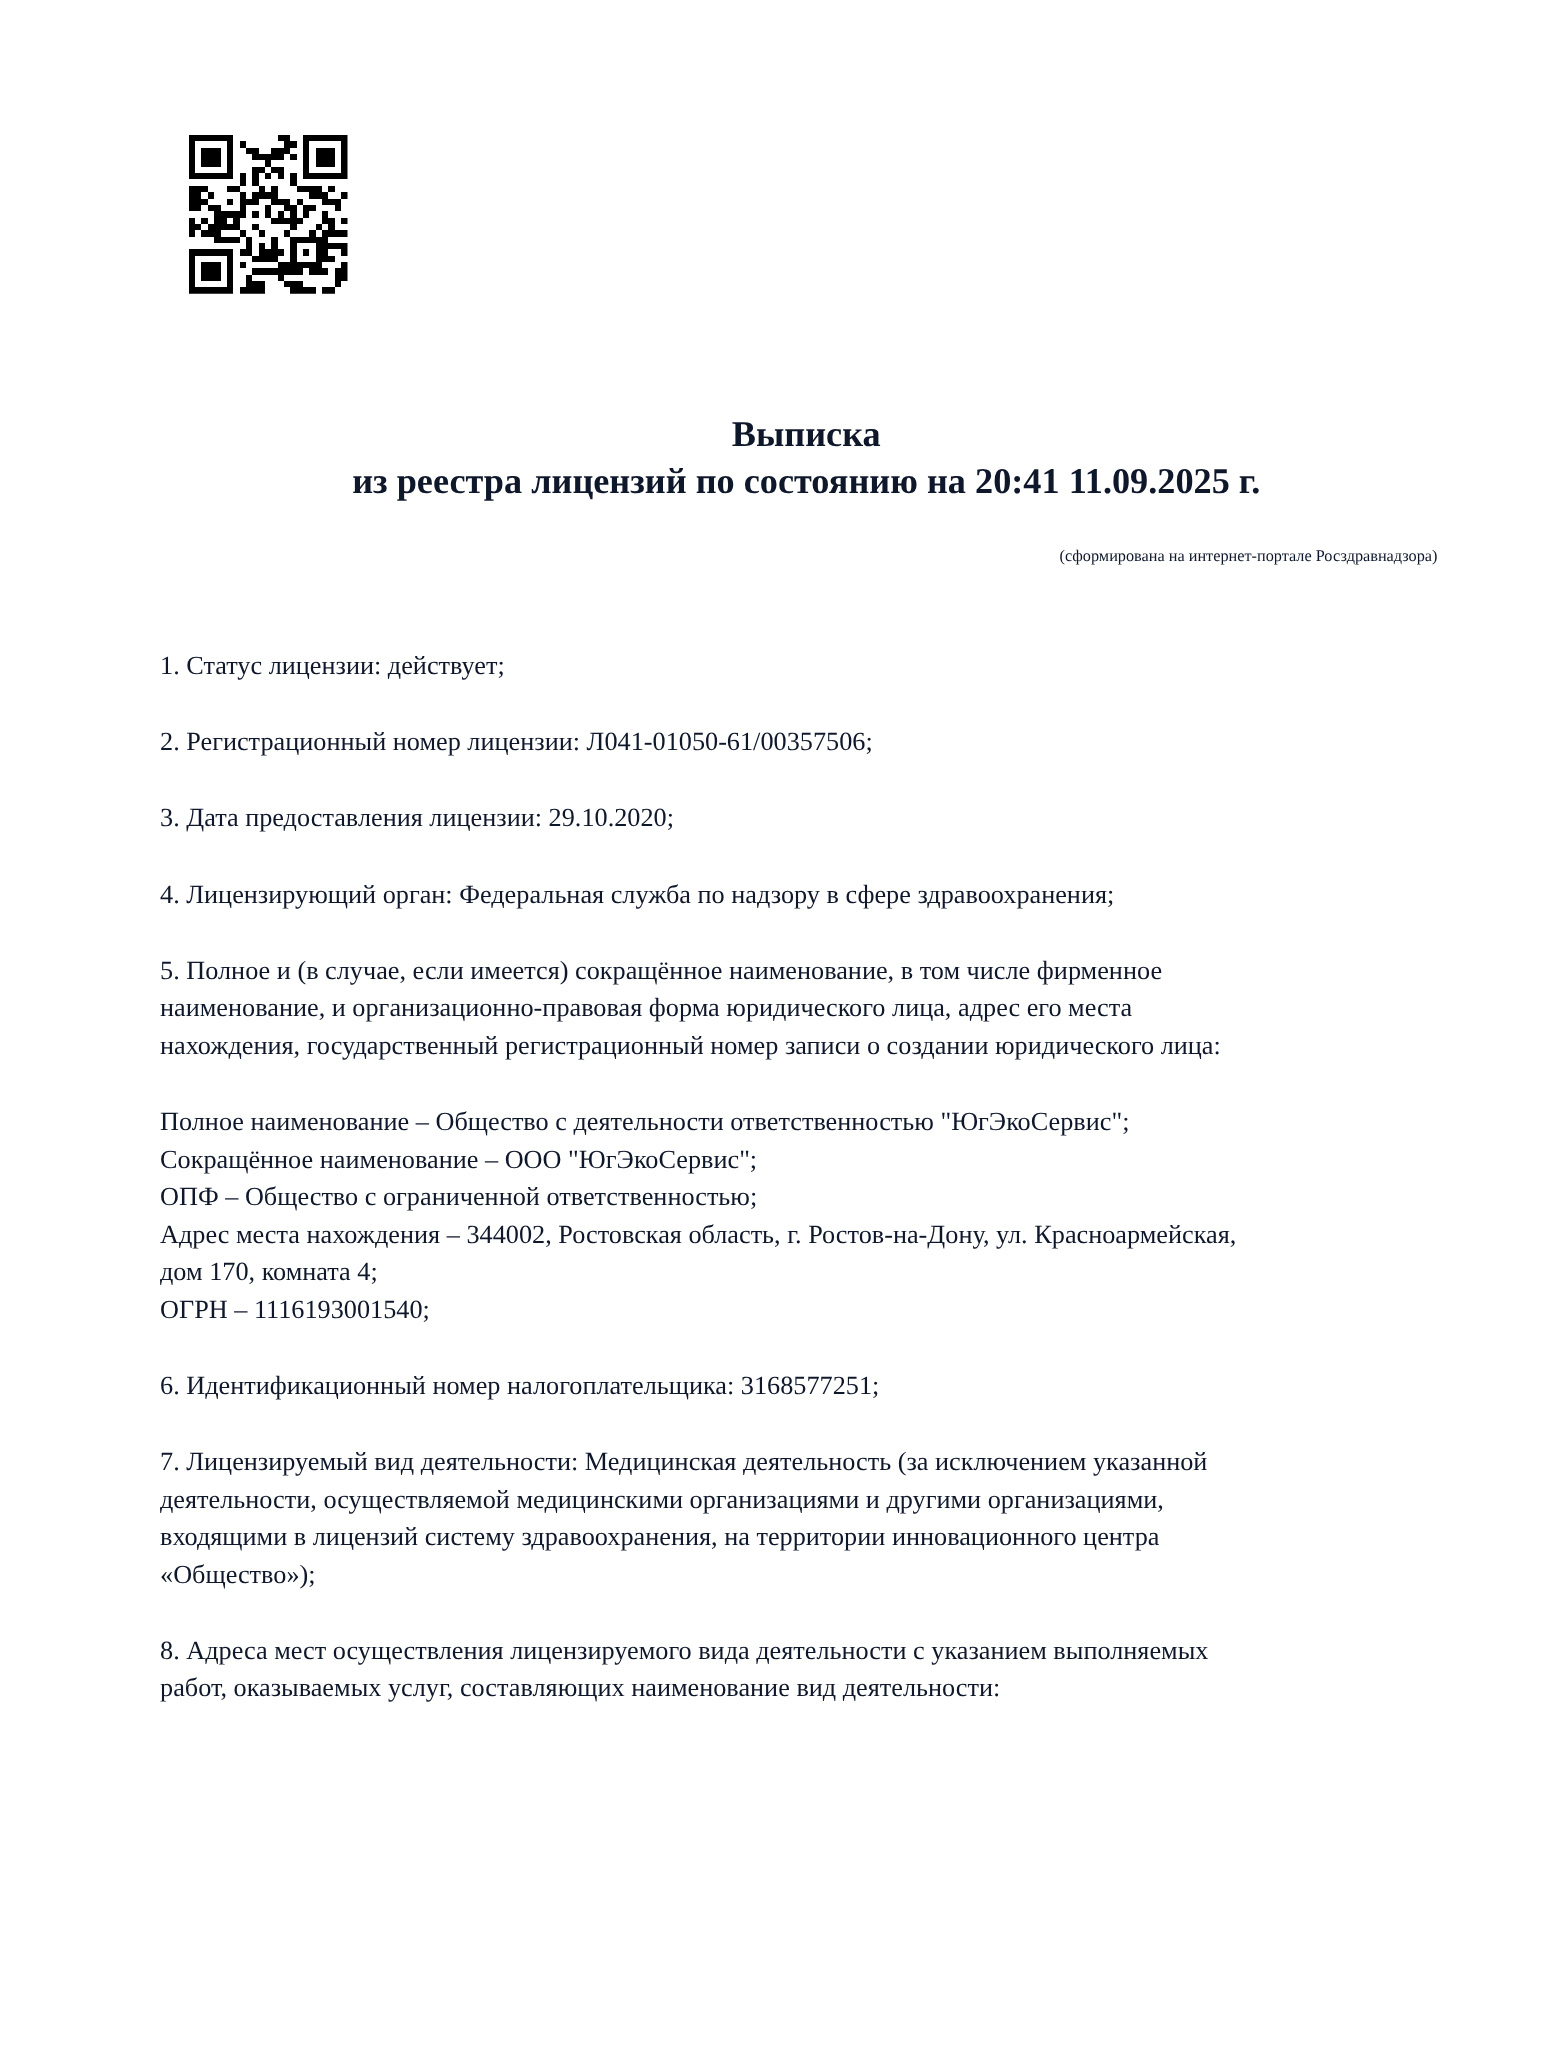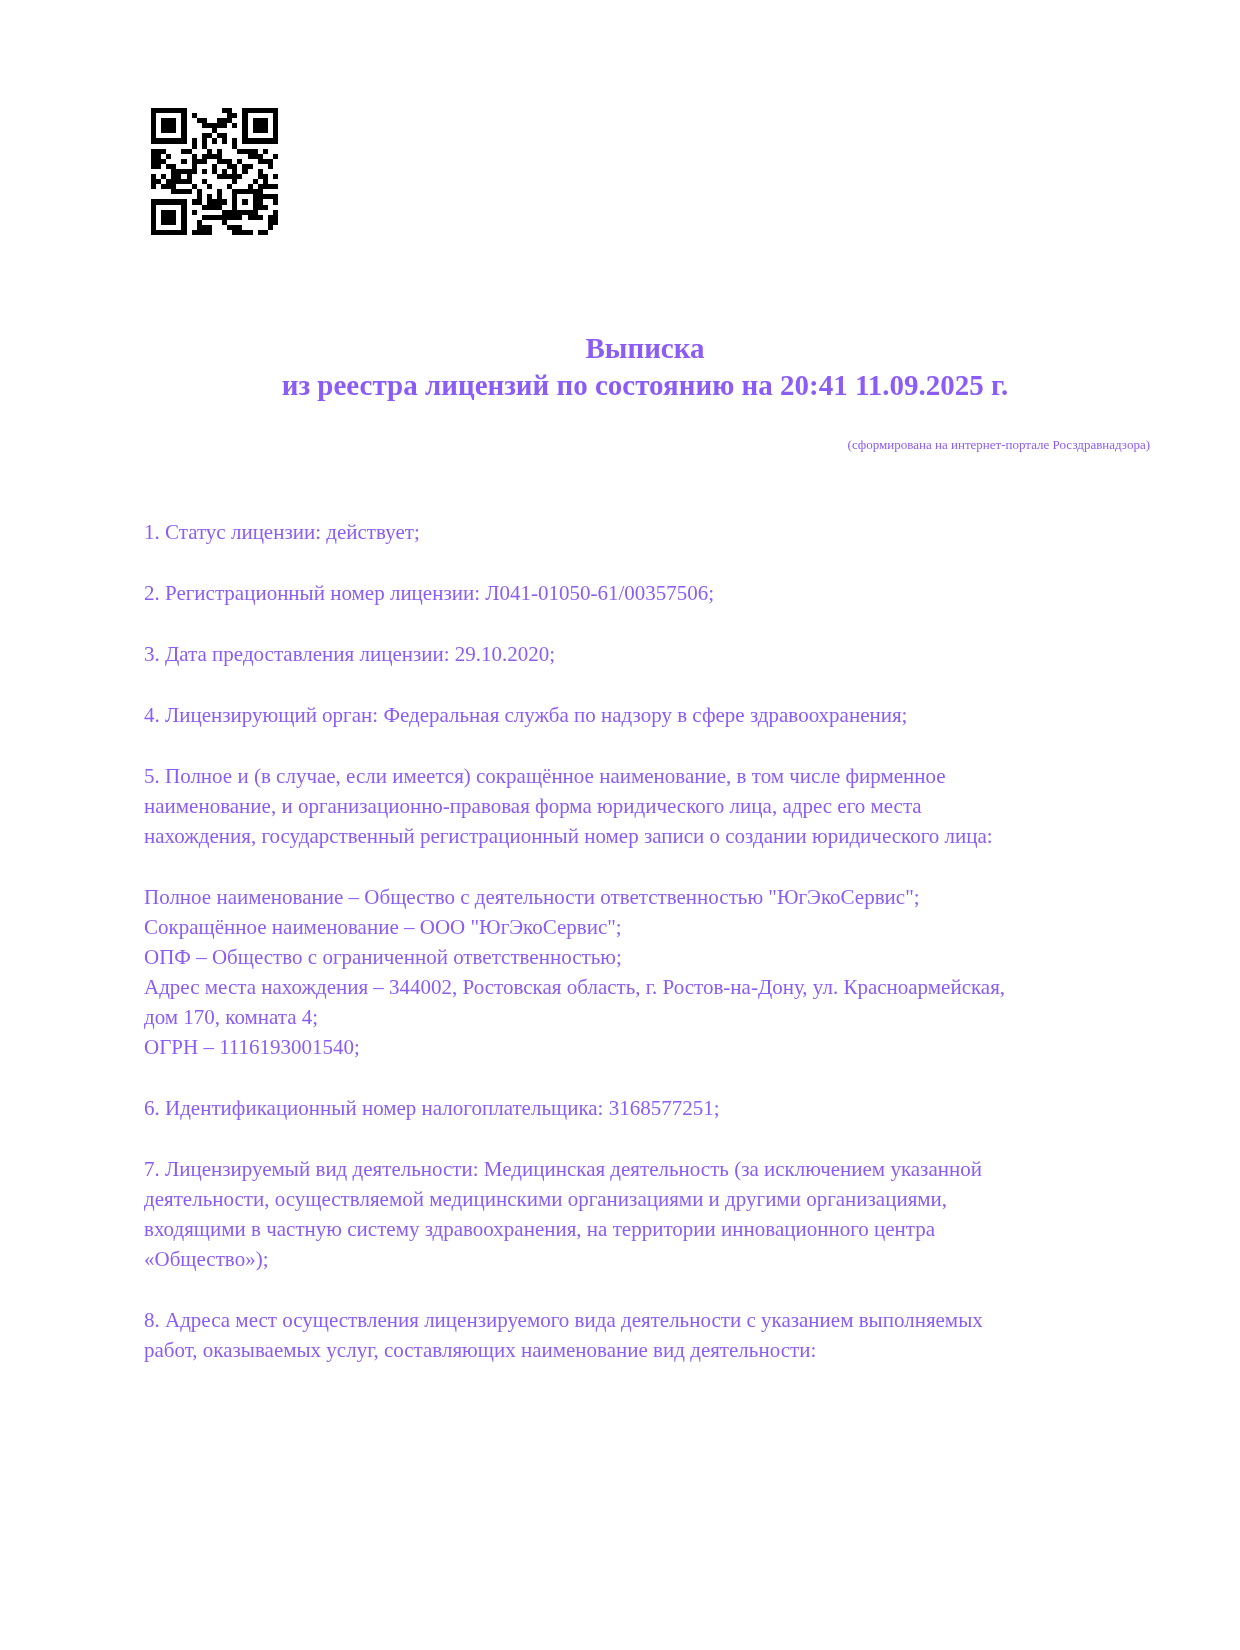--- a/index.html
+++ b/index.html
@@ -1,20 +1,20 @@
 <!DOCTYPE html>
 <html><head>
 <meta charset="utf-8">
 <style>
   html,body{margin:0;padding:0;background:#ffffff;}
   .page{
     position:relative;
     width:1240px;height:1650px;
     background:#ffffff;
-    color:#8b5cf6;
+    color:#0f172a;
     font-family:"Liberation Serif","DejaVu Serif",serif;
     overflow:hidden;
   }
   .qr{
     position:absolute;
     left:151px;top:108px;
     width:127px;height:127px;
   }
   .title{
     position:absolute;
@@ -28,21 +28,21 @@
   .subtitle{
     position:absolute;
     left:140px;right:90px;top:432px;
     text-align:right;
     font-size:13px;
     line-height:25px;
     white-space:nowrap;
   }
   .body{
     position:absolute;
-    left:144px;right:90px;top:517px;
+    left:128px;right:90px;top:517px;
     font-size:21px;
     line-height:30px;
   }
   .block{margin:0 0 31px 0;}
   .line{white-space:pre;}
 </style>
 </head>
 <body>
 
 <div class="page">
@@ -389,21 +389,21 @@
         <div class="line">Адрес места нахождения – 344002, Ростовская область, г. Ростов-на-Дону, ул. Красноармейская,</div>
         <div class="line">дом 170, комната 4;</div>
         <div class="line">ОГРН – 1116193001540;</div>
       </div>
       <div class="block">
         <div class="line">6. Идентификационный номер налогоплательщика: 3168577251;</div>
       </div>
       <div class="block">
         <div class="line">7. Лицензируемый вид деятельности: Медицинская деятельность (за исключением указанной</div>
         <div class="line">деятельности, осуществляемой медицинскими организациями и другими организациями,</div>
-        <div class="line">входящими в частную систему здравоохранения, на территории инновационного центра</div>
+        <div class="line">входящими в лицензий систему здравоохранения, на территории инновационного центра</div>
         <div class="line">«Общество»);</div>
       </div>
       <div class="block">
         <div class="line">8. Адреса мест осуществления лицензируемого вида деятельности с указанием выполняемых</div>
         <div class="line">работ, оказываемых услуг, составляющих наименование вид деятельности:</div>
       </div>
     </div>
 
 </div>
 

